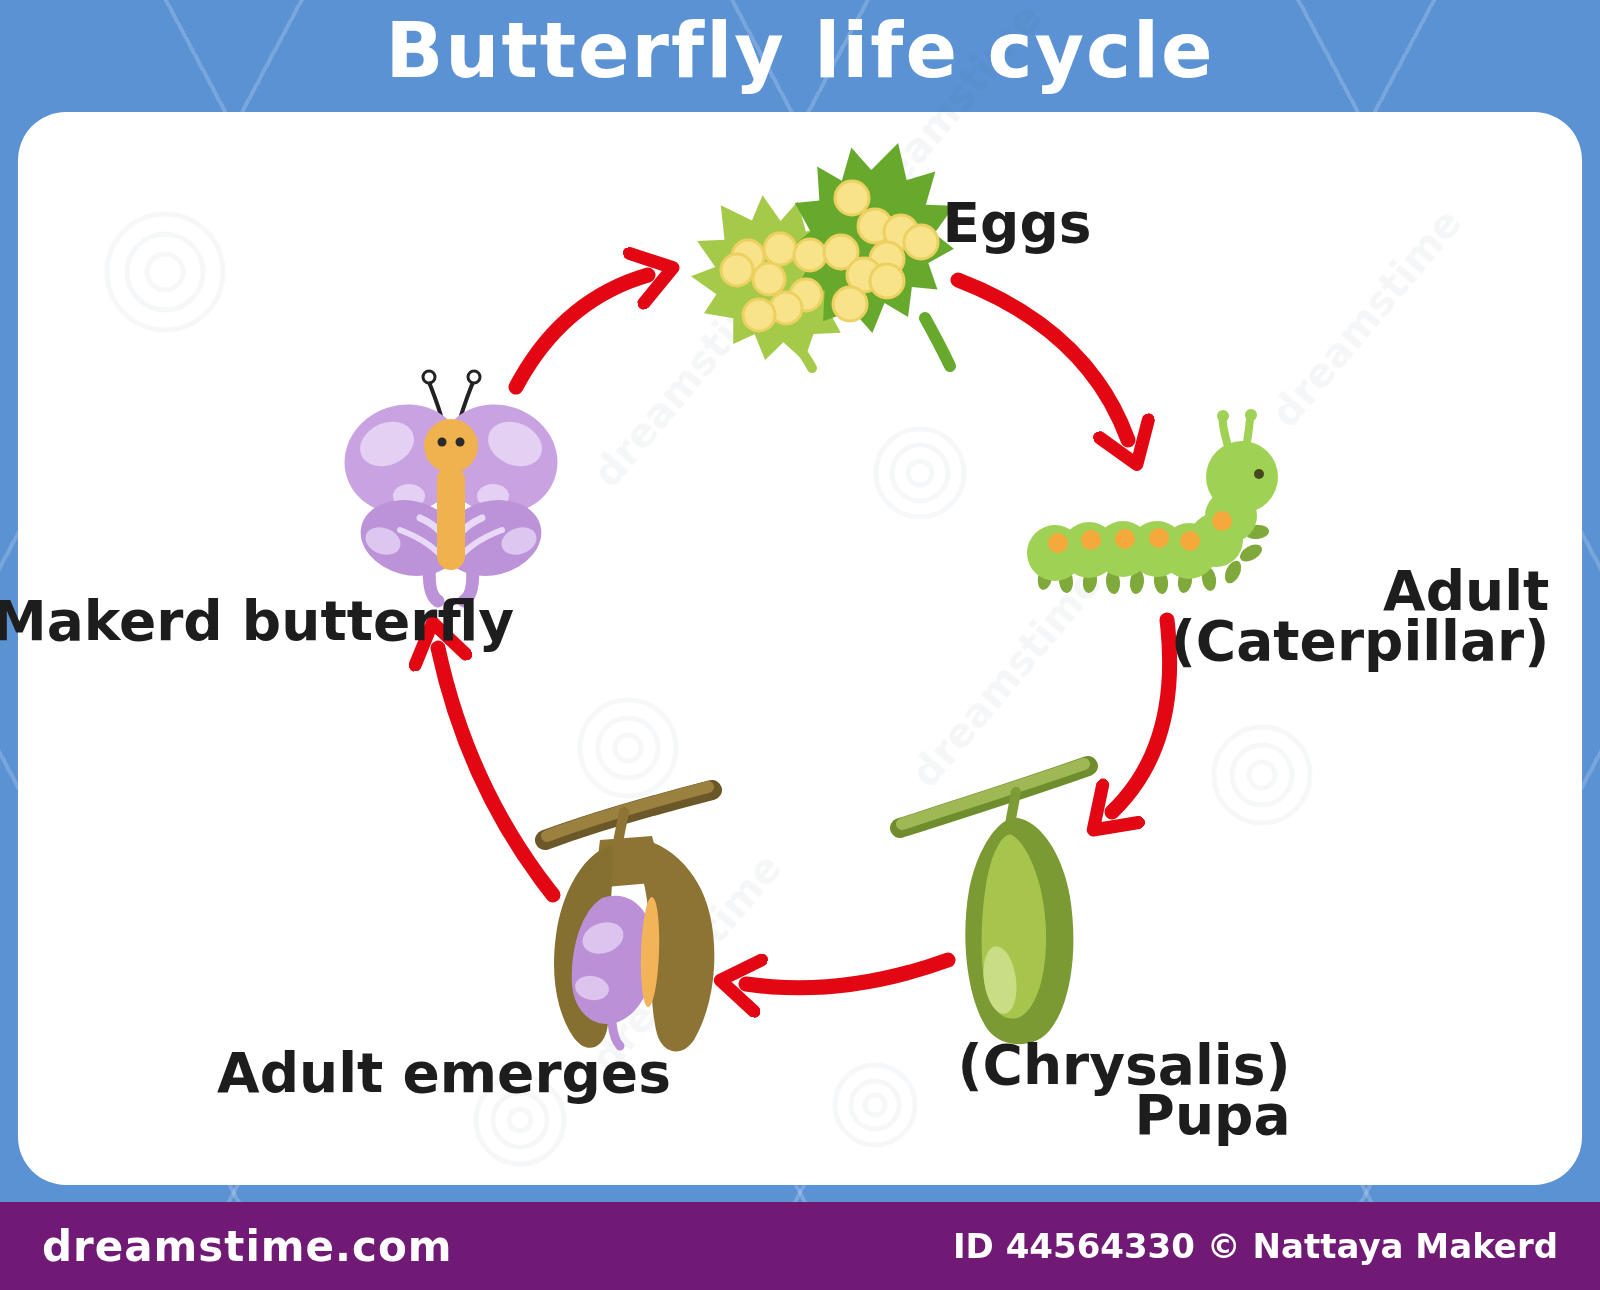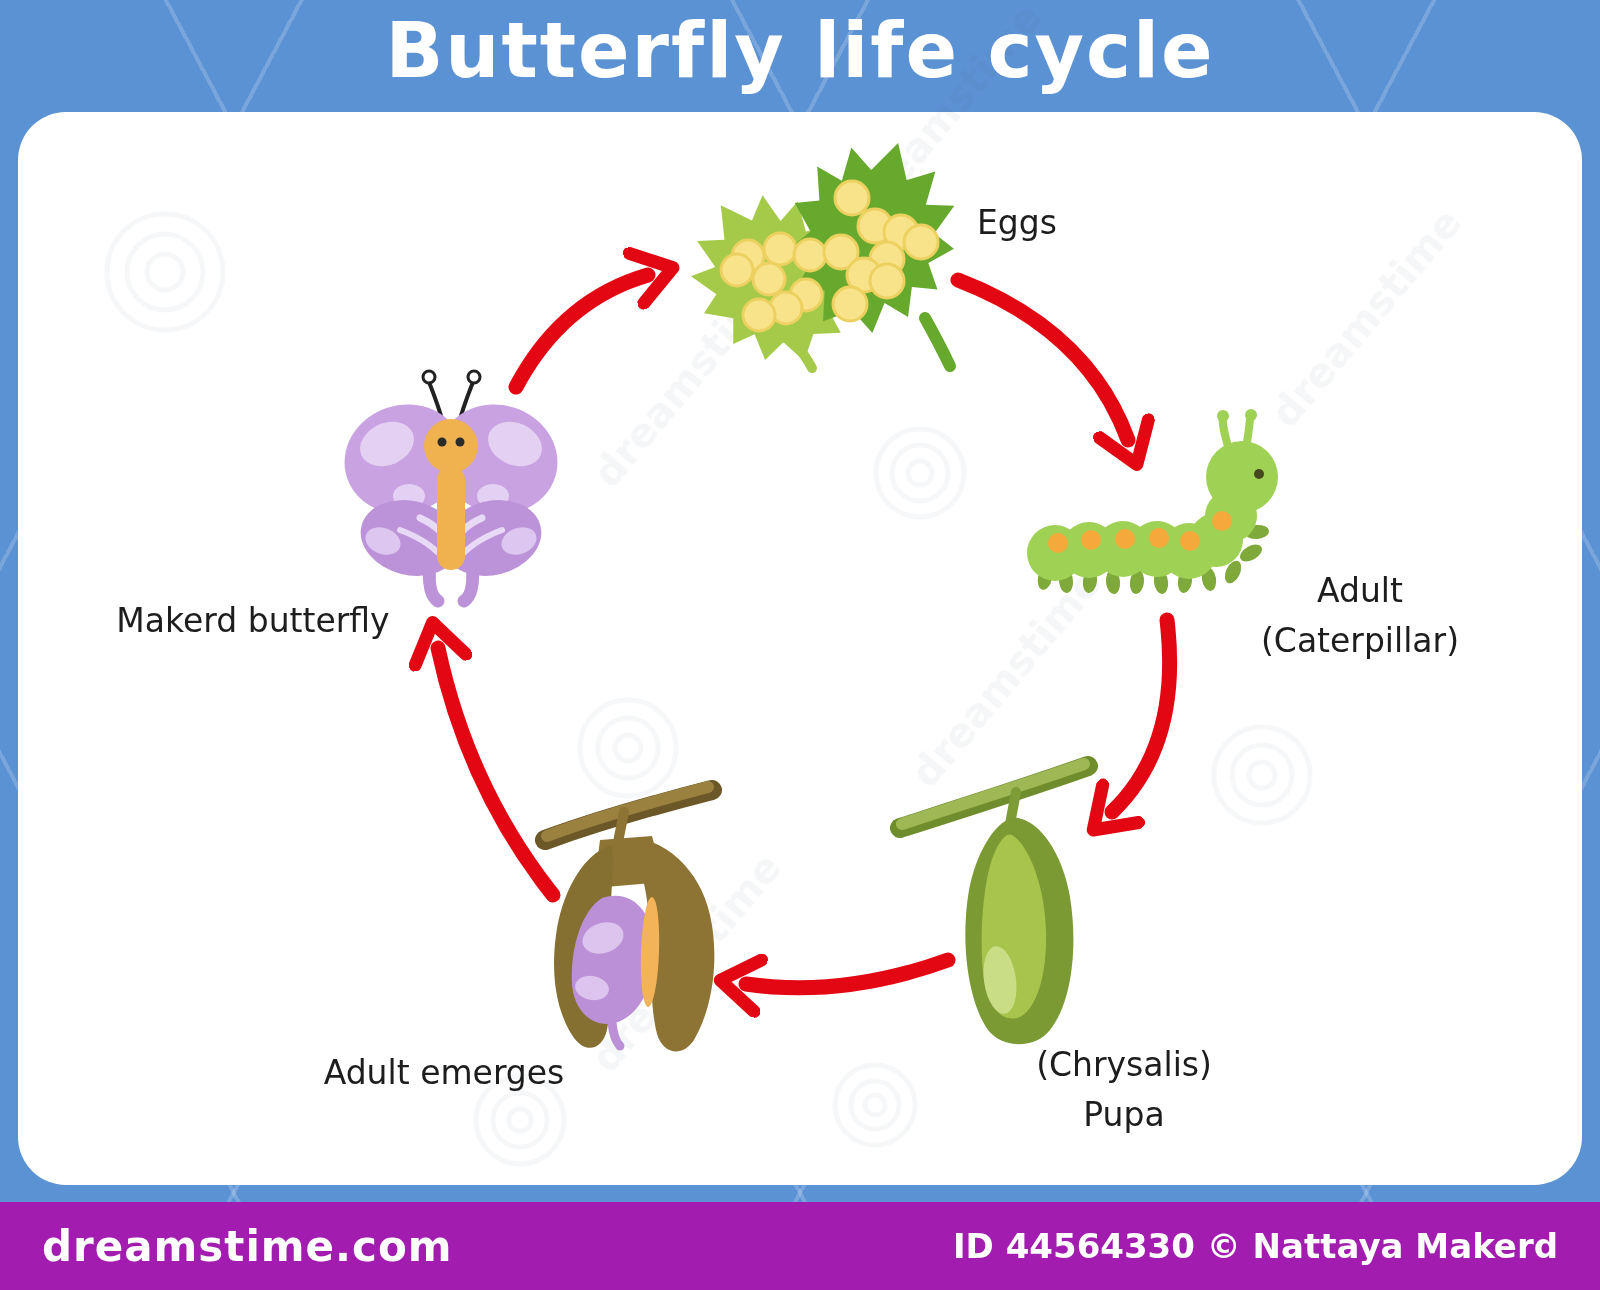--- a/index.html
+++ b/index.html
@@ -18,26 +18,26 @@
     position:absolute;top:6px;left:0;width:100%;text-align:center;
     font-size:76px;font-weight:bold;color:#ffffff;letter-spacing:2px;z-index:4;
   }
   .canvas{
     position:absolute;left:18px;top:112px;width:1564px;height:1073px;
     background:#ffffff;border-radius:48px;z-index:1;
   }
   .diagram-svg{position:absolute;left:0;top:0;z-index:2;}
   .stage-label{
     position:absolute;transform:translateX(-50%);
-    font-size:33px;font-weight:normal;color:#1d1d1d;white-space:nowrap;
-    z-index:3;line-height:50px;text-align:center;
+    font-size:55px;font-weight:bold;color:#1d1d1d;white-space:nowrap;
+    z-index:3;line-height:50px;text-align:right;
   }
   .footer-bar{
     position:absolute;left:0;bottom:0;width:1600px;height:88px;
-    background:#a21caf;z-index:5;display:flex;align-items:center;
+    background:#701a75;z-index:5;display:flex;align-items:center;
     justify-content:space-between;box-sizing:border-box;padding:0 42px;
   }
   .footer-logo{color:#fff;font-size:42px;font-weight:bold;letter-spacing:1px;}
   .footer-credit{color:#fff;font-size:34px;font-weight:600;}
 </style>
 </head>
 <body>
 
 <div class="page">
   <div class="frame-pattern"></div>

